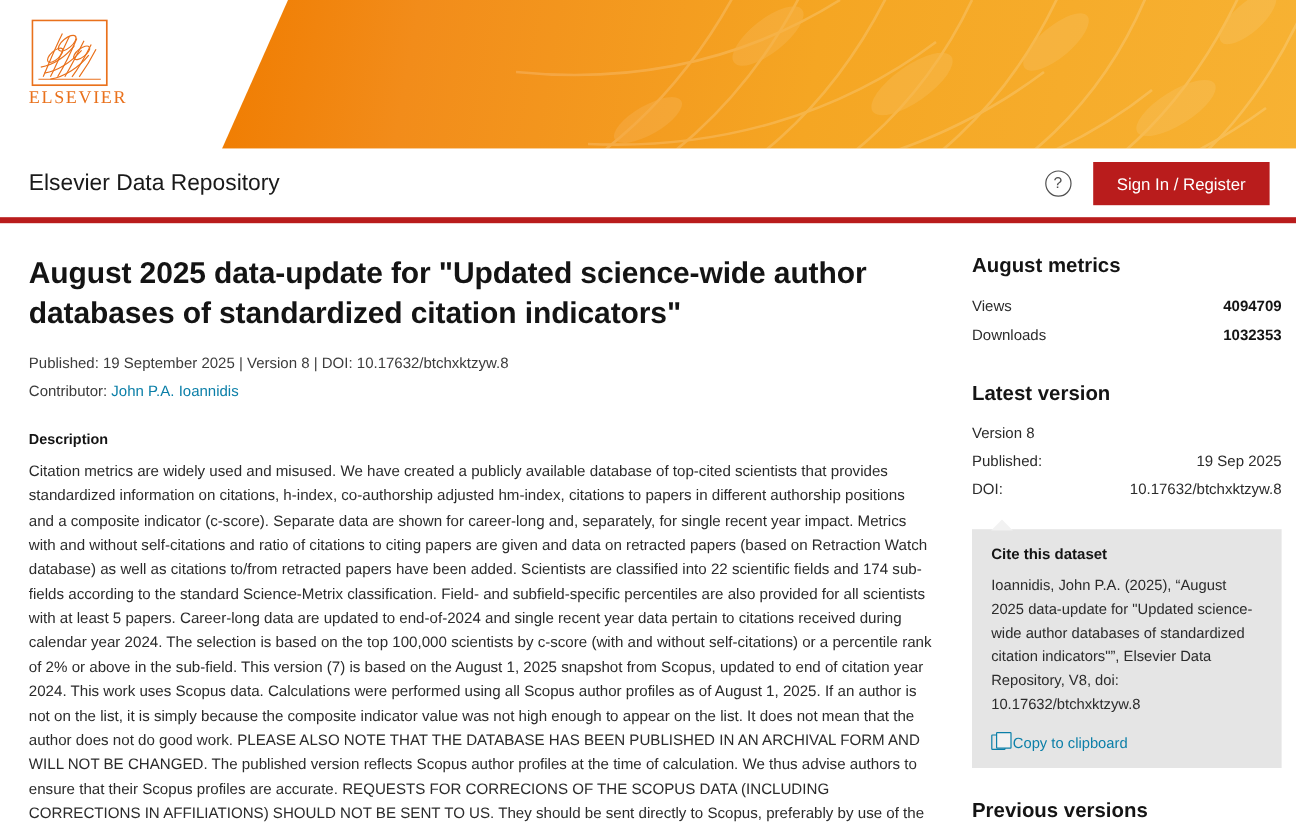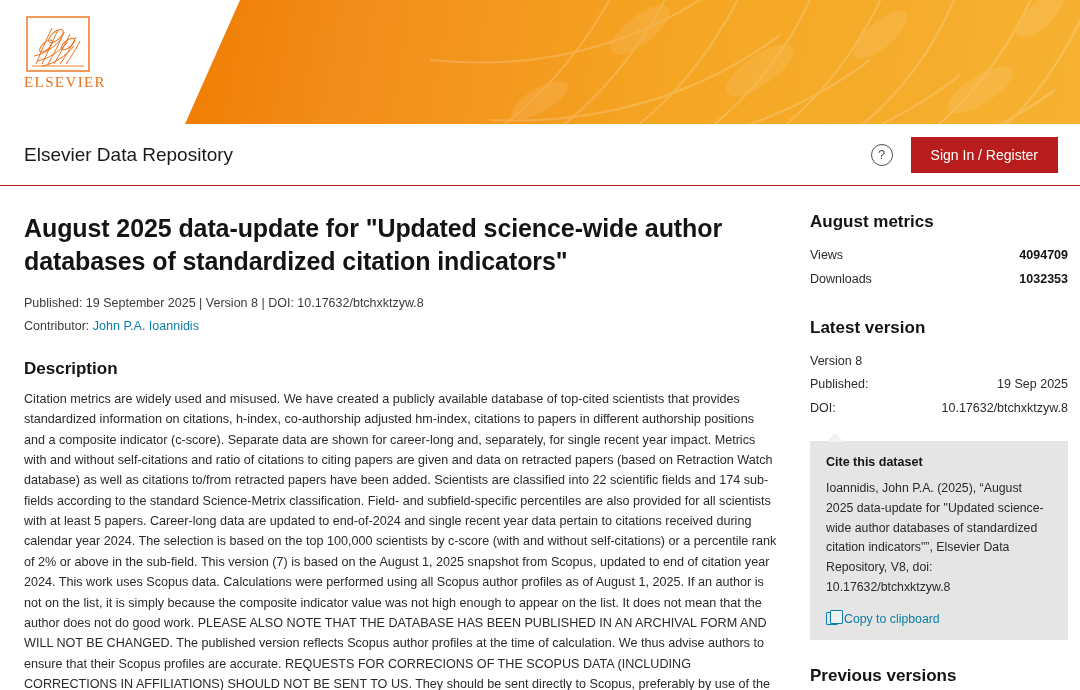--- a/index.html
+++ b/index.html
@@ -52,21 +52,21 @@
     font-size: 15px;
     letter-spacing: 1.4px;
     color: #e9711c;
     margin-top: 2px;
     font-weight: 400;
   }
 
   
   .header-bar {
     height: 62px;
-    border-bottom: 1px solid #b91c1c;
+    border-bottom: 5px solid #b91c1c;
     display: flex;
     align-items: center;
     padding: 0 22px 0 24px;
   }
   .site-title {
     font-size: 19px;
     color: #1a1a1a;
     font-weight: 400;
   }
   .header-right {
@@ -116,21 +116,21 @@
     font-size: 12.5px;
     color: #3c3c3c;
     line-height: 1.55;
     margin-bottom: 4px;
   }
   .meta a, .link {
     color: #0b7fa8;
     text-decoration: none;
   }
   h2.section {
-    font-size: 17px;
+    font-size: 12px;
     font-weight: bold;
     margin: 22px 0 10px 0;
     color: #141414;
   }
   .desc {
     font-size: 12.6px;
     line-height: 1.62;
     color: #2b2b2b;
     text-align: left;
   }

